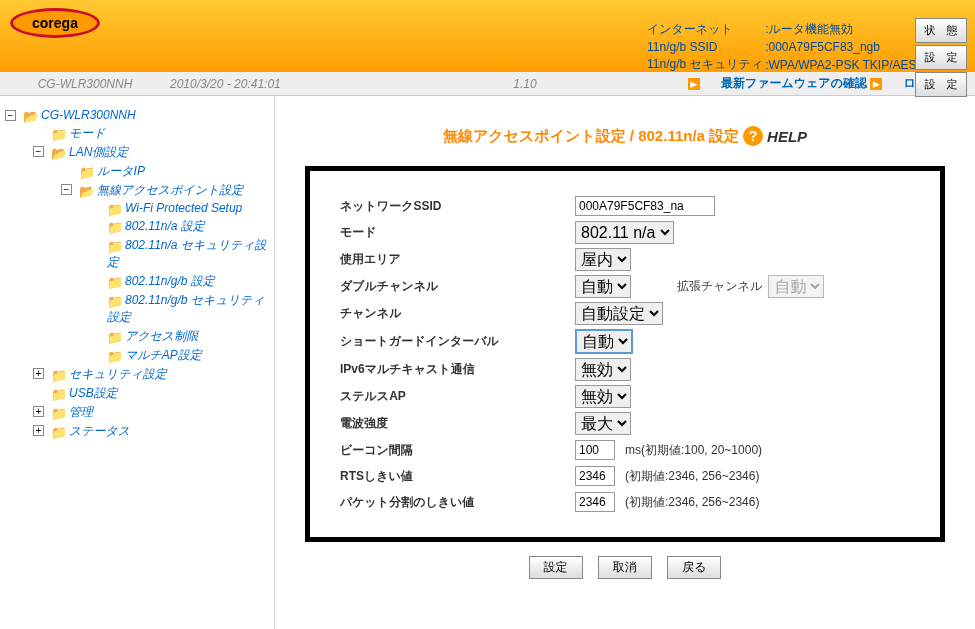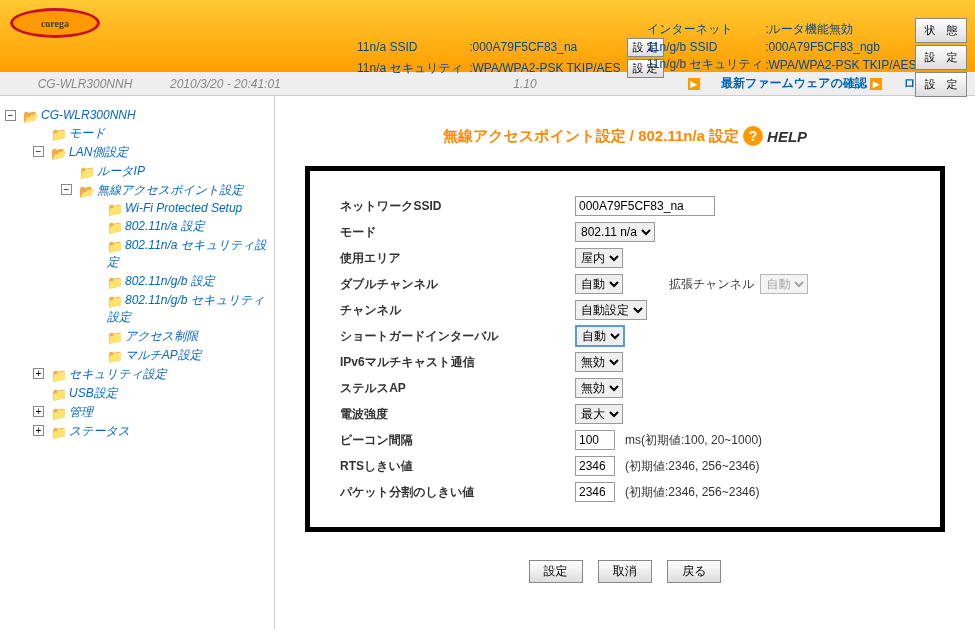--- a/index.html
+++ b/index.html
@@ -1,21 +1,21 @@
 <!DOCTYPE html>
 <html><head>
 <meta charset="utf-8">
 <style>
 * { box-sizing: border-box; margin: 0; padding: 0; }
 body { font-family: "MS PGothic", sans-serif; font-size: 12px; color: #333; }
 
 
 .hdr { background: linear-gradient(#ffc933, #ff9e00); height: 72px; position: relative; }
 .logo { position: absolute; left: 10px; top: 8px; }
-.logo-oval { width: 90px; height: 30px; background: #ff9900; border: 3px solid #c8102e; border-radius: 50%; display: flex; align-items: center; justify-content: center; font-weight: bold; color: #404040; font-size: 10px; font-family: Liberation Serif, serif; }
+.logo-oval { width: 90px; height: 30px; background: #ff9900; border: 3px solid #c8102e; border-radius: 50%; display: flex; align-items: center; justify-content: center; font-weight: bold; color: #000000; font-size: 14px; }
 .hdr-info { position: absolute; left: 355px; top: 36px; color: #004a99; font-size: 12px; line-height: 17px; }
 .hdr-info td { padding-right: 4px; }
 .hdr-rt { position: absolute; left: 645px; top: 19px; color: #004a99; font-size: 12px; }
 .btn-small { background: linear-gradient(#fff,#ddd); border: 1px solid #888; padding: 1px 5px; font-size: 11px; cursor: pointer; }
 .hdr-col-btn { position: absolute; right: 8px; top: 18px; display: flex; flex-direction: column; gap: 2px; }
 .hdr-col-btn button { width: 52px; height: 25px; background: linear-gradient(#fff,#ddd); border: 1px solid #888; font-size: 11px; cursor: pointer; letter-spacing: 4px; padding-left:4px; }
 
 
 .status { background: #eee; height: 24px; display: flex; align-items: center; color: #888; font-size: 12px; border-bottom: 1px solid #ccc; }
 .status .model { width: 170px; text-align: center; font-style: italic; }
@@ -42,46 +42,32 @@
 
 h1.title { color: #ff8800; font-size: 15px; text-align: center; margin: 10px 0 20px; font-weight: bold; display:flex; align-items:center; justify-content:center; gap:4px; }
 .help-badge { width:20px; height:20px; border-radius:50%; background:#ff9900; color:#fff; font-weight:bold; display:inline-flex; align-items:center; justify-content:center; font-size:14px; }
 .help-text { color:#333; font-style:italic; font-weight:bold; }
 
 .panel { border:5px solid #000000; padding: 20px 30px; margin: 0 10px; }
 .form-row { display:flex; align-items:center; margin: 4px 0; min-height:22px; }
 .form-row .lbl { width: 235px; font-weight:bold; }
 .form-row .ctrl { display:flex; align-items:center; gap:6px; }
 .form-row input[type=text] { border:1px solid #999; padding:2px 3px; font-size:12px; }
-.form-row select { border:1px solid #999; font-size:12px; padding:1px; }
+.form-row select { border:1px solid #999; font-size:16px; padding:1px; }
 .hint { margin-left:4px; }
 .btnrow { text-align:center; margin-top:14px; }
-.btnrow button { padding:2px 14px; margin:14px 6px; border:1px solid #888; background:linear-gradient(#fff,#ddd); cursor:pointer; font-size:12px; }
+.btnrow button { padding:2px 14px; margin:0 6px; border:1px solid #888; background:linear-gradient(#fff,#ddd); cursor:pointer; font-size:12px; }
 </style>
 </head>
 <body>
 
 <div class="hdr">
   <div class="logo">
     <div class="logo-oval">corega</div>
   </div>
-  <table class="hdr-info">
-    <tbody>
-        <tr>
-      <td>11n/a SSID</td>
-      <td>:000A79F5CF83_na</td>
-      <td><button class="btn-small">設 定</button></td>
-    </tr>
-    <tr>
-      <td>11n/a セキュリティ</td>
-      <td>:WPA/WPA2-PSK TKIP/AES</td>
-      <td><button class="btn-small">設 定</button></td>
-    </tr>
-  </tbody>
-    </table>
   <table class="hdr-rt">
     <tbody>
         <tr>
       <td>インターネット</td>
       <td>:ルータ機能無効</td>
     </tr>
     <tr>
       <td>11n/g/b SSID</td>
       <td>:000A79F5CF83_ngb</td>
     </tr>

